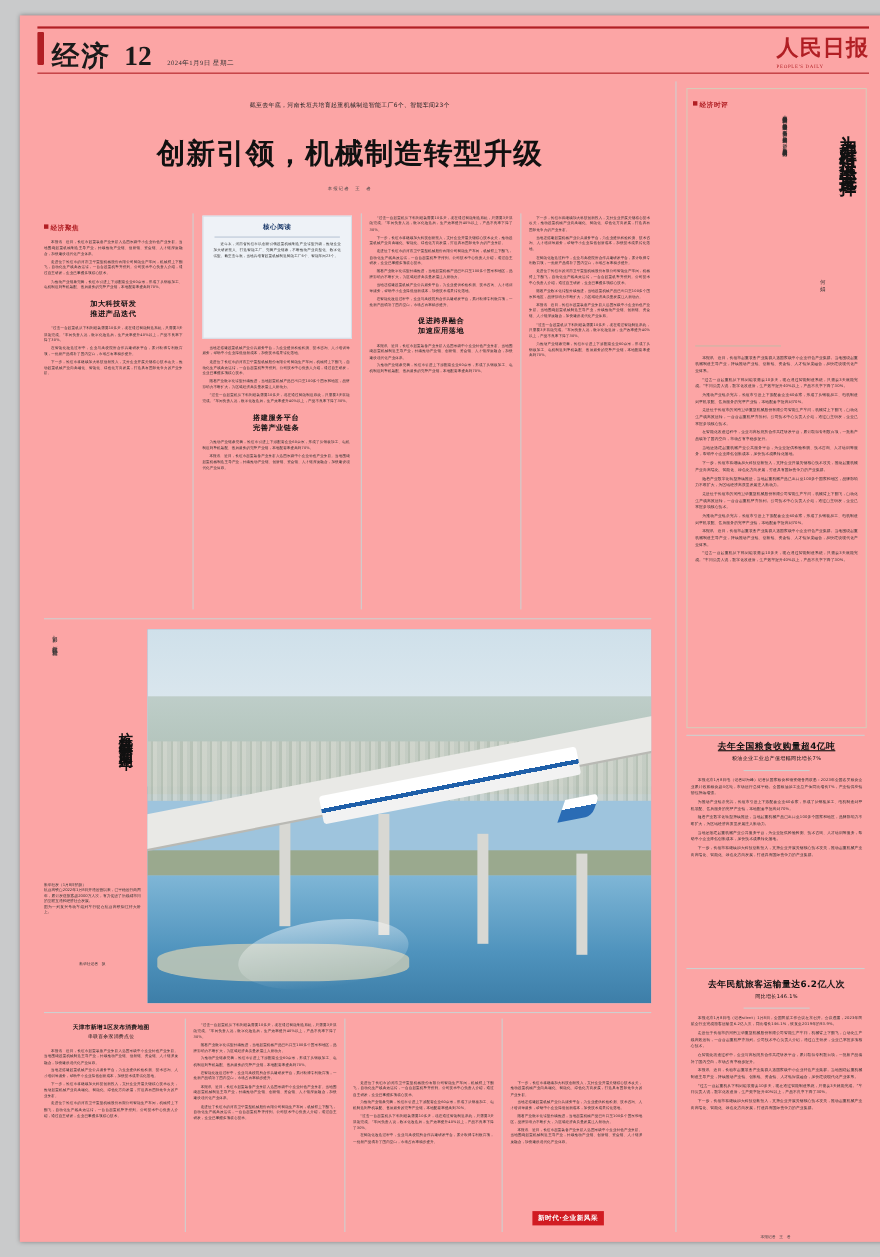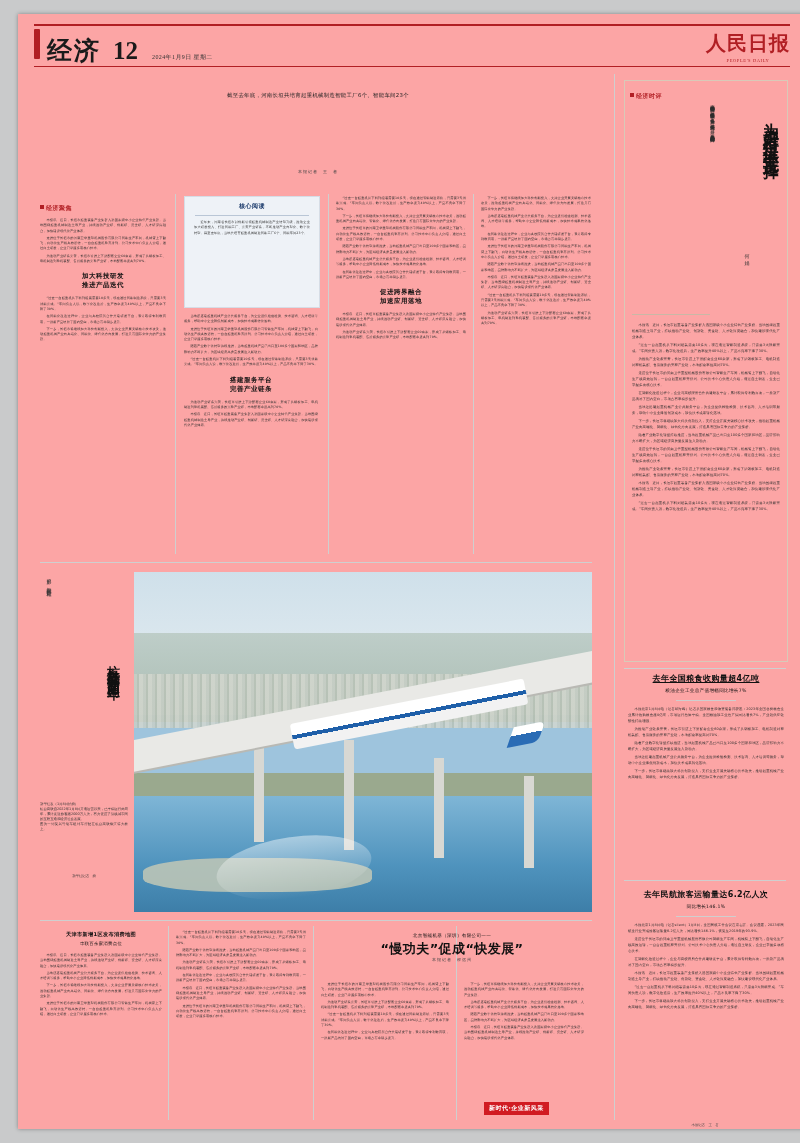--- a/index.html
+++ b/index.html
@@ -17,21 +17,21 @@
   .masthead{
     position:absolute;left:16px;top:10px;right:16px;height:44px;
   }
   .mast-rule-top{position:absolute;left:0;right:0;top:0;height:2px;background:#b11f24;}
   .mast-rule-bot{position:absolute;left:0;right:0;top:42px;height:1px;background:#b11f24;}
   .mast-left{position:absolute;left:0;top:5px;display:flex;align-items:baseline;}
   .mast-bar{width:6px;height:30px;background:#b11f24;margin-right:7px;border-radius:1px;}
   .mast-title{font-size:25px;font-weight:bold;color:#1a1a1a;letter-spacing:2px;line-height:30px;font-family:"DejaVu Sans",sans-serif;}
   .mast-page{font-size:25px;font-weight:bold;color:#1a1a1a;margin-left:12px;line-height:30px;font-family:"Liberation Serif",serif;}
   .mast-date{font-size:6px;color:#333;margin-left:14px;letter-spacing:.4px;}
-  .logo{position:absolute;right:0;top:6px;text-align:center;}
+  .logo{position:absolute;right:0;top:6px;text-align:left;}
   .logo-cn{font-size:20px;font-weight:bold;color:#b11f24;letter-spacing:1px;font-family:"DejaVu Sans",sans-serif;}
   .logo-sub{font-size:4.5px;color:#b11f24;letter-spacing:.6px;margin-top:1px;}
 
   
   .vrule{position:absolute;width:1px;background:#cfcfcf;}
   .hrule{position:absolute;height:1px;background:#cfcfcf;}
 
   
   .txt{
     font-size:3.2px;line-height:5.3px;color:#2e2e2e;text-align:justify;
@@ -145,20 +145,23 @@
     <div class="logo">
       <div class="logo-cn">人民日报</div>
       <div class="logo-sub">PEOPLE'S DAILY</div>
     </div>
   </div>
 
   <div class="vrule" style="left:596px;top:60px;height:1046px;"></div>
 
   <div style="position:absolute;left:40px;top:78px;width:520px;">
     <div class="kicker">截至去年底，河南长垣共培育起重机械制造智能工厂6个、智能车间23个</div>
+  </div>
+  <div style="position:absolute;left:30px;top:108px;width:540px;">
+    <div class="headline">创新引领，机械制造转型升级</div>
   </div>
   <div style="position:absolute;left:30px;top:155px;width:540px;">
     <div class="byline">本报记者　王　者</div>
   </div>
 
   <div class="vrule" style="left:157px;top:180px;height:360px;"></div>
   <div class="vrule" style="left:310px;top:180px;height:360px;"></div>
   <div class="vrule" style="left:455px;top:180px;height:360px;"></div>
 
   <div style="position:absolute;left:22px;top:182px;width:126px;">
@@ -285,25 +288,20 @@
     <div class="txt">
       <p>“过去一台起重机从下料到组装需要10多天，现在通过智能制造系统，只需要3天就能完成。”车间负责人说，数字化改造后，生产效率提升40%以上，产品不良率下降了30%。</p>
       <p>随着产业数字化转型持续推进，当地起重机械产品已出口至100多个国家和地区，品牌影响力不断扩大，为区域经济高质量发展注入新动力。</p>
       <p>为推动产业链条完善，长垣市引进上下游配套企业60余家，形成了从钢板加工、电机制造到整机装配、售后服务的完整产业链，本地配套率提高到70%。</p>
       <p>在智能化改造过程中，企业与高校院所合作共建研发平台，累计取得专利数百项，一批新产品填补了国内空白，市场占有率稳步提升。</p>
       <p>本报讯　近日，长垣市起重装备产业集群入选国家级中小企业特色产业集群。当地围绕起重机械制造主导产业，持续推动产业链、创新链、资金链、人才链深度融合，加快建设现代化产业体系。</p>
       <p>走进位于长垣市的河南卫华重型机械股份有限公司智能生产车间，机械臂上下翻飞，自动化生产线高效运转，一台台起重机整齐排列。公司技术中心负责人介绍，通过自主研发，企业已掌握多项核心技术。</p>
     </div>
   </div>
 
-  <div style="position:absolute;left:303px;top:918px;width:262px;">
-    <div class="tinyhead" style="font-size:4.6px;font-weight:normal;">北京智能机器（深圳）有限公司——</div>
-    <div class="smallhead" style="font-size:13px;margin-top:4px;">“慢功夫”促成“快发展”</div>
-    <div class="byline" style="margin-top:3px;">本报记者　程远州</div>
-  </div>
   <div style="position:absolute;left:303px;top:968px;width:128px;">
     <div class="txt">
       <p>走进位于长垣市的河南卫华重型机械股份有限公司智能生产车间，机械臂上下翻飞，自动化生产线高效运转，一台台起重机整齐排列。公司技术中心负责人介绍，通过自主研发，企业已掌握多项核心技术。</p>
       <p>为推动产业链条完善，长垣市引进上下游配套企业60余家，形成了从钢板加工、电机制造到整机装配、售后服务的完整产业链，本地配套率提高到70%。</p>
       <p>“过去一台起重机从下料到组装需要10多天，现在通过智能制造系统，只需要3天就能完成。”车间负责人说，数字化改造后，生产效率提升40%以上，产品不良率下降了30%。</p>
       <p>在智能化改造过程中，企业与高校院所合作共建研发平台，累计取得专利数百项，一批新产品填补了国内空白，市场占有率稳步提升。</p>
     </div>
   </div>
   <div style="position:absolute;left:446px;top:968px;width:120px;">
     <div class="txt">

